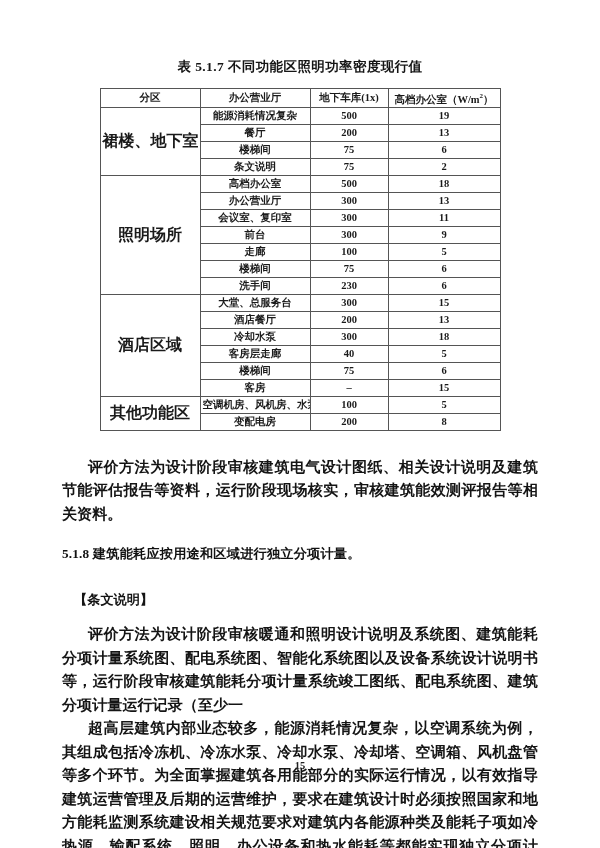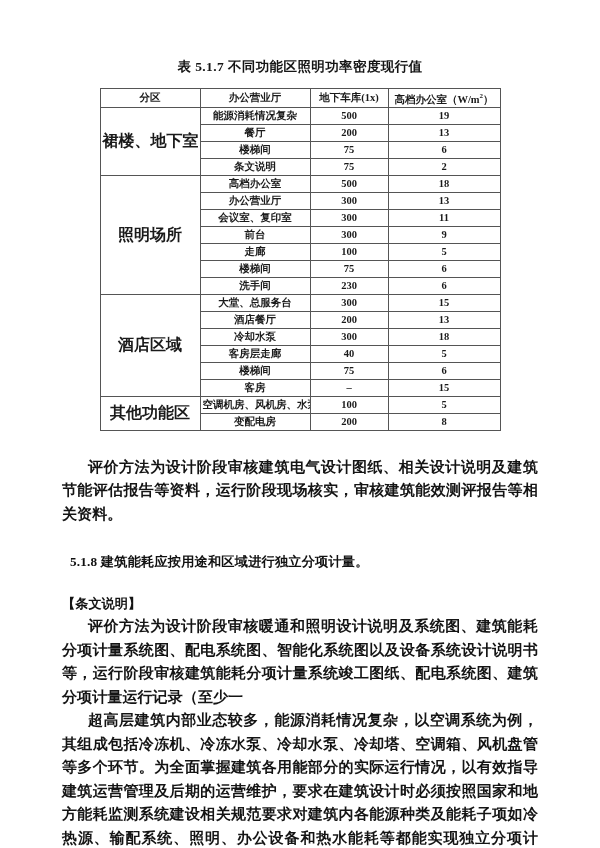--- a/index.html
+++ b/index.html
@@ -85,29 +85,29 @@
   }
   p.indent { text-indent: 26px; }
   .gap-after-table { height: 13px; }
   .gap-s { height: 11px; }
   .gap-m { height: 17px; }
 
   h2.section-heading {
     font-size: 13.2px;
     line-height: 22px;
     font-weight: bold;
-    margin: 8px;
+    margin: 0;
     color: #111;
     letter-spacing: 0.2px;
   }
   .note-label {
     font-size: 13.2px;
     line-height: 23px;
     font-weight: bold;
-    margin: 0;
+    margin: 12px;
     color: #141414;
   }
 
   
   .page-number {
     position: absolute;
     left: 0;
     top: 760px;
     width: 600px;
     text-align: center;

